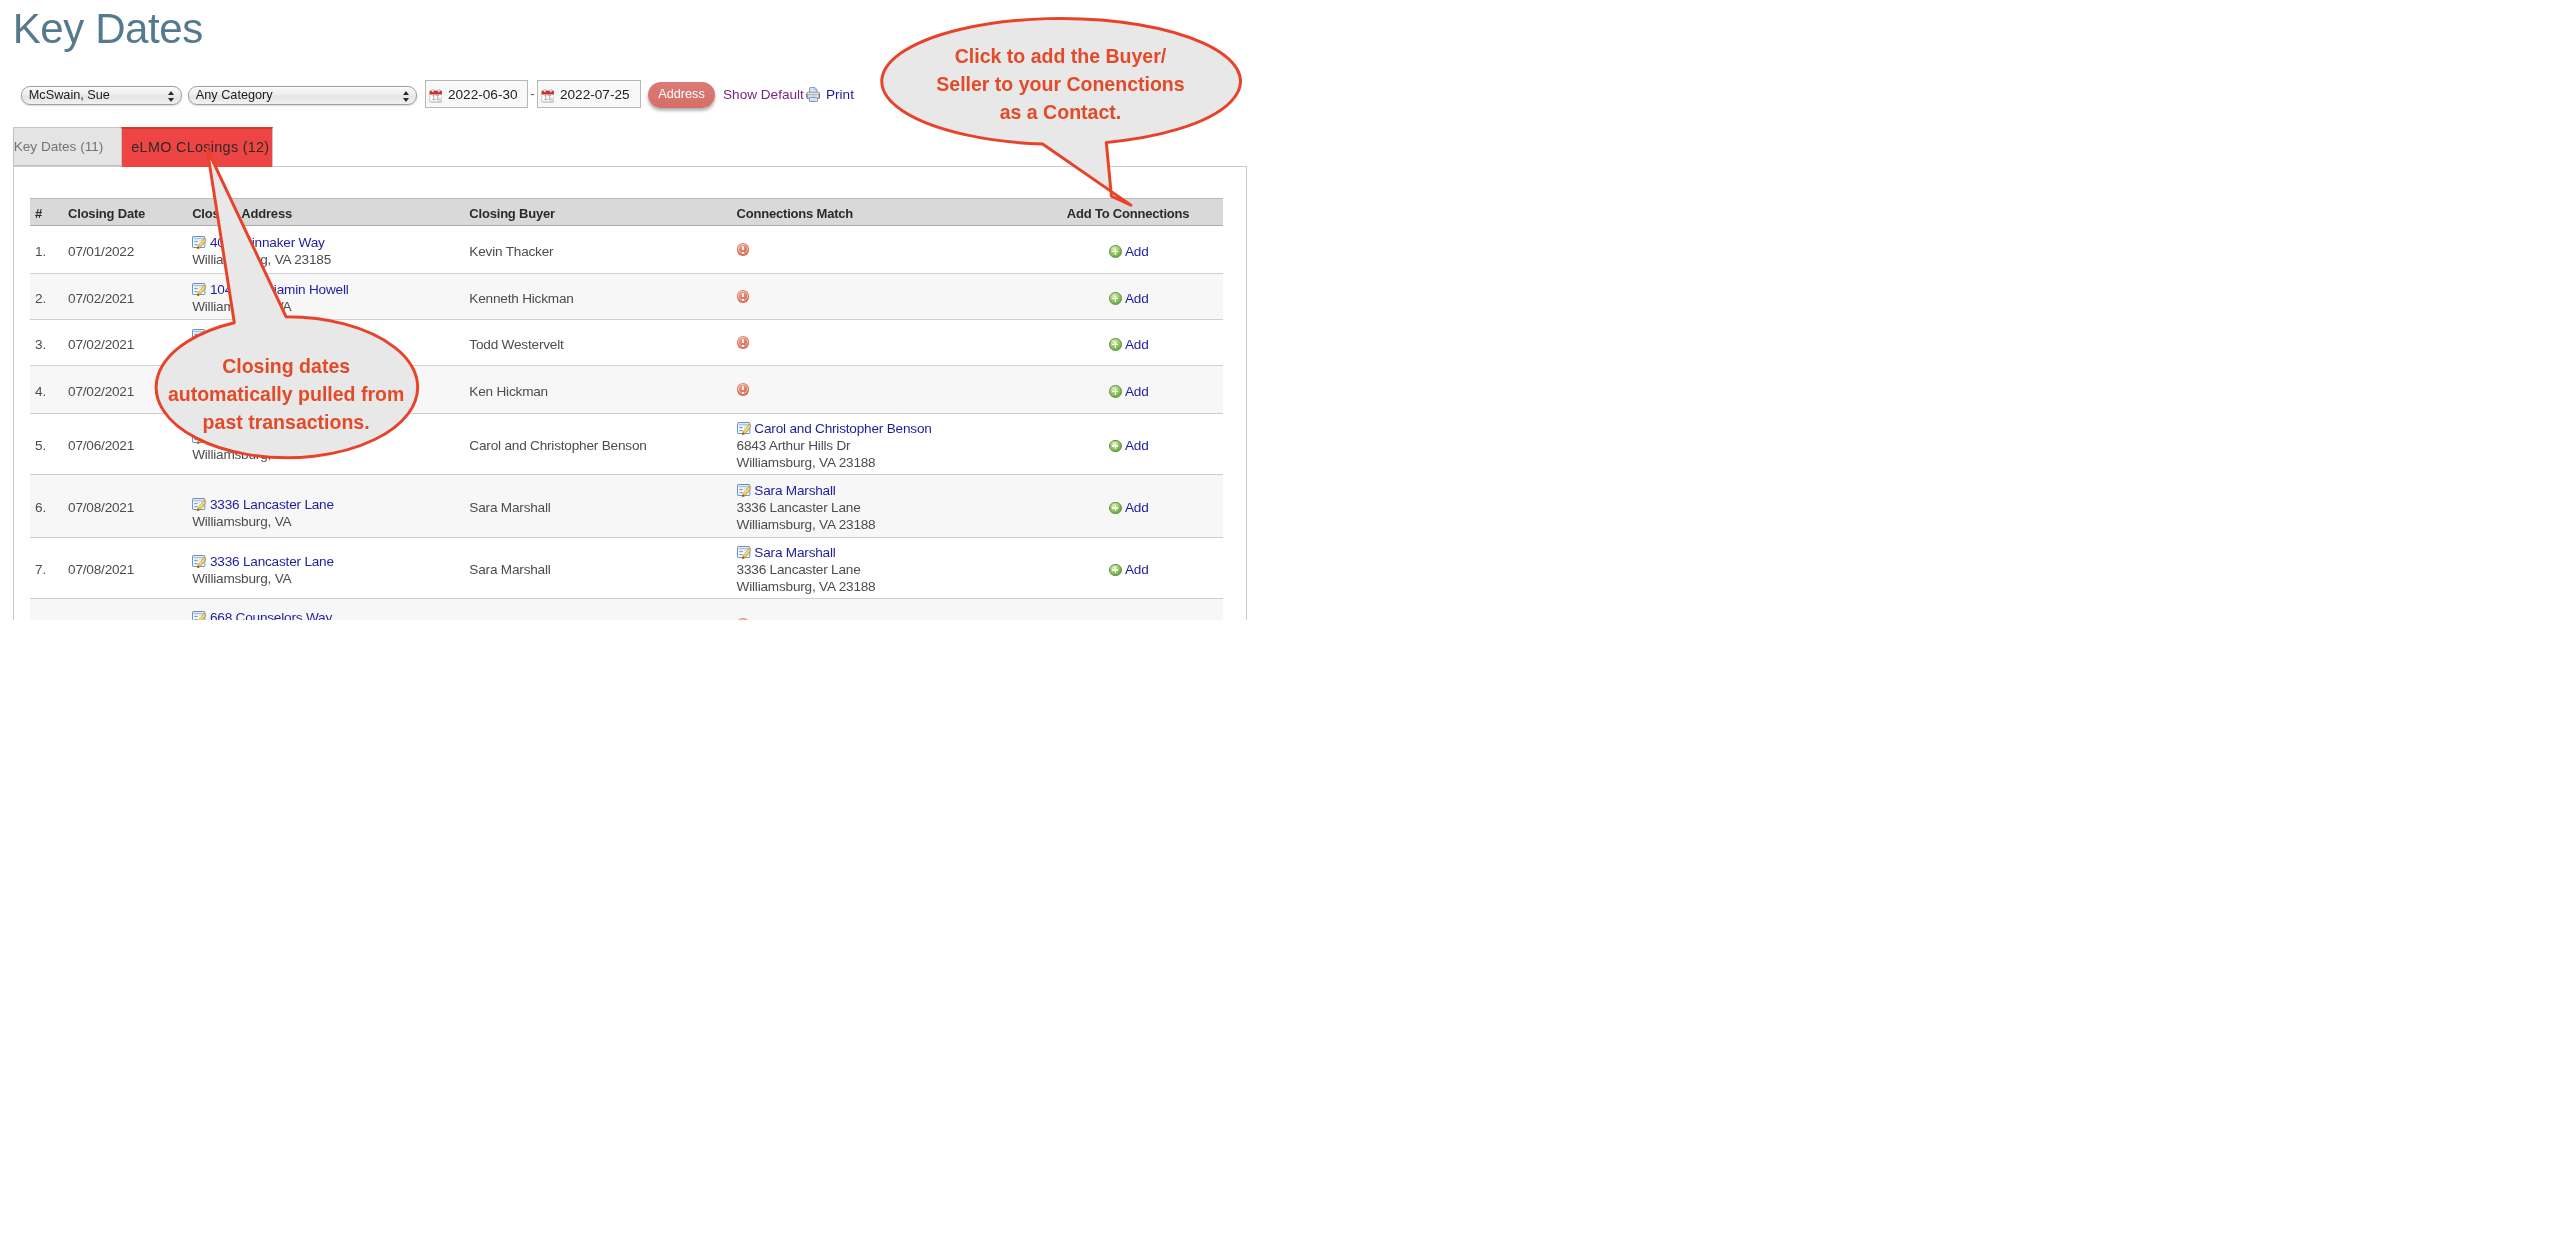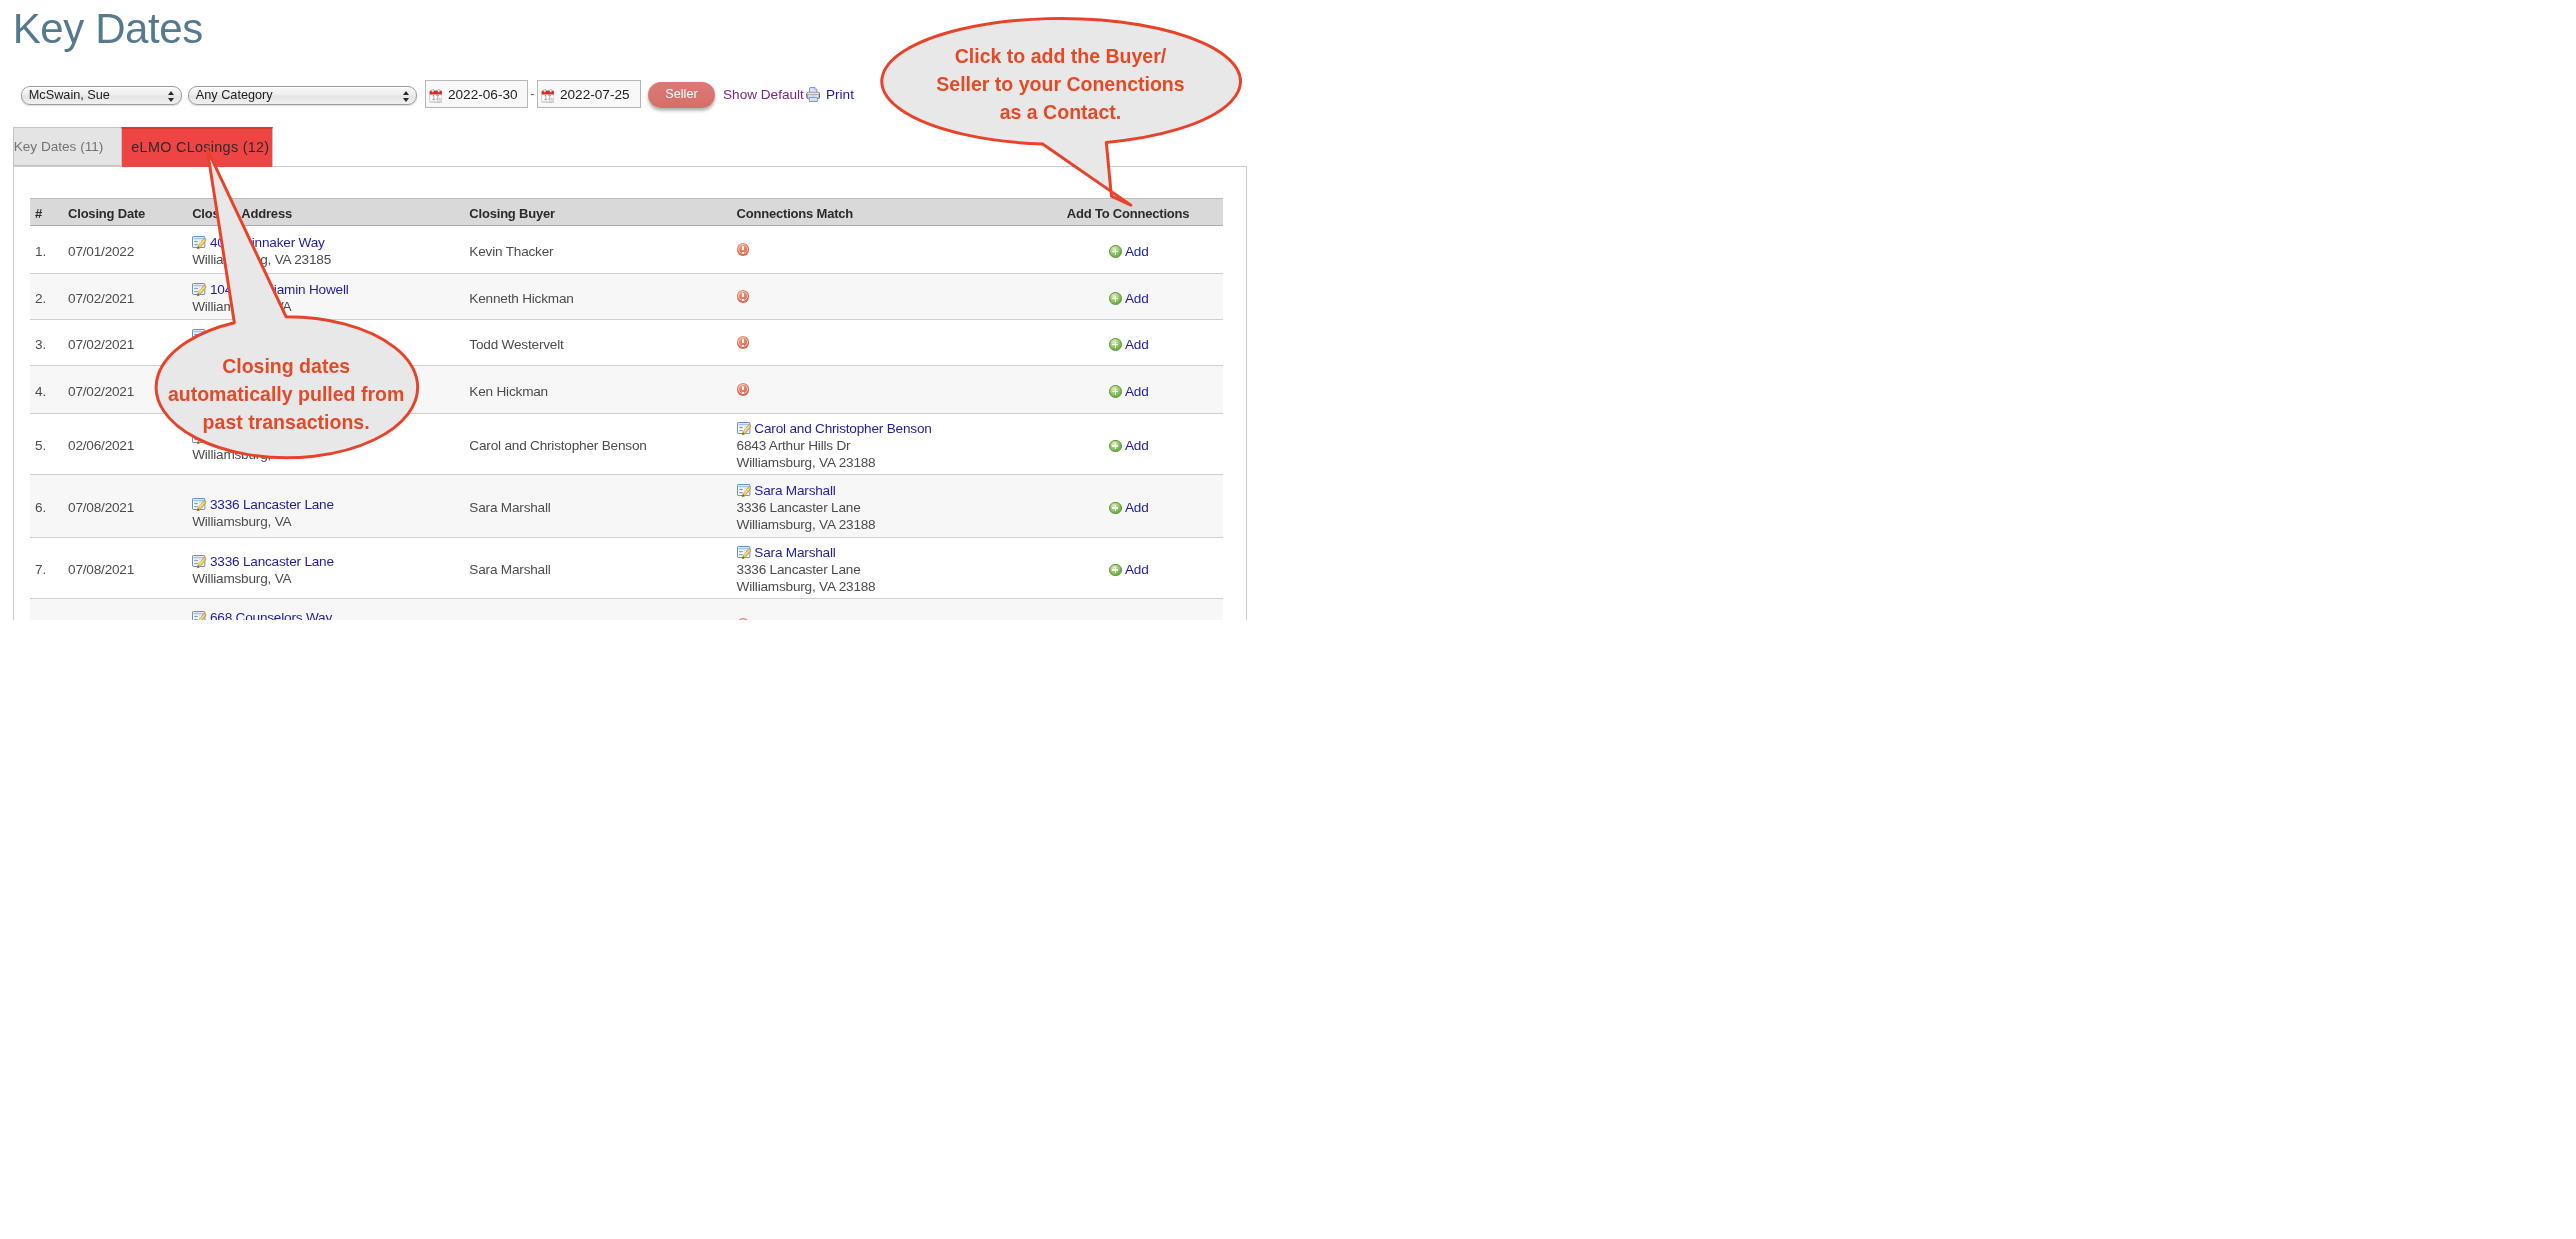--- a/index.html
+++ b/index.html
@@ -85,21 +85,21 @@
       <path d="M0.8 3.2 a1.2 1.2 0 0 1 1.2-1.2 h12 a1.2 1.2 0 0 1 1.2 1.2 v3.4 h-14.4 z" fill="#cf2e26"></path>
       <rect x="3.1" y="0.4" width="2.5" height="3.3" rx="1.1" fill="#ececec" stroke="#8f8f8f" stroke-width="0.5"></rect>
       <rect x="10.3" y="0.4" width="2.5" height="3.3" rx="1.1" fill="#ececec" stroke="#8f8f8f" stroke-width="0.5"></rect>
       <rect x="1.4" y="14" width="13.2" height="1.6" fill="#d9d9d9"></rect>
       <text x="7.6" y="13" font-size="7.5" fill="#777" text-anchor="middle" font-family="Liberation Sans">17</text>
       <circle cx="12.2" cy="13" r="2.2" fill="#f2f2f2" stroke="#9b9b9b" stroke-width="0.5"></circle>
       <path d="M12.2 11.8 v1.2 l0.9 0.5" stroke="#888" stroke-width="0.5" fill="none"></path>
     </svg>
     <span class="dtxt">2022-07-25</span>
   </div>
-<div class="btn-search">Seller</div>
+<div class="btn-search">Address</div>
 <div class="showdef">Show Default</div>
 <svg width="14.4" height="15.3" viewBox="0 0 17 18" style="position:absolute;left:806px;top:87px;">
 <defs>
       <linearGradient id="pm" x1="0" y1="0" x2="0" y2="1">
         <stop offset="0" stop-color="#fbfbfb"></stop>
         <stop offset="0.5" stop-color="#d8d8d8"></stop>
         <stop offset="0.8" stop-color="#8f8f8f"></stop>
         <stop offset="1" stop-color="#c9c9c9"></stop>
       </linearGradient>
 <linearGradient id="ps" x1="0" y1="0" x2="1" y2="0">
@@ -205,21 +205,21 @@
               <path d="M13.6 3.4 a1.6 1.6 0 0 1 2.3 2.3 L9.2 14.2 l-3.1 0.9 0.9-3.1 Z" fill="#f3c64f" stroke="#a87f22" stroke-width="0.7"></path>
               <path d="M13.9 4.6 l1 1 L9.4 11.2 l-1-1 Z" fill="#fbe38f"></path>
               <path d="M7 12 l-0.9 3.1 3.1-0.9 Z" fill="#7a5a1a"></path>
             </svg></span><a class="lnk">2021 Jamestown Rd</a><br>Williamsburg, VA</td>
         <td>Ken Hickman</td>
         <td><span class="redic"></span></td>
         <td class="addcell"><span class="greenic"></span><a class="lnk">Add</a></td>
       </tr>
 <tr style="height:61px">
         <td class="c1">5.</td>
-        <td>02/06/2021</td>
+        <td>07/06/2021</td>
         <td><span class="noteic"><svg width="14.4" height="13.6" viewBox="0 0 17 16">
               <rect x="0.6" y="0.6" width="14.6" height="13" rx="1.4" fill="#ffffff" stroke="#6a93cd" stroke-width="1.2"></rect>
               <rect x="1.8" y="1.9" width="12.2" height="2.1" fill="#a8c3e8"></rect>
               <rect x="2.5" y="5.7" width="4.5" height="1.7" rx="0.8" fill="#7aa3d8"></rect>
               <rect x="2.5" y="9.3" width="4.5" height="1.7" rx="0.8" fill="#7aa3d8"></rect>
               <rect x="8.4" y="5.5" width="5.4" height="5.8" fill="#ffffff" stroke="#cccccc" stroke-width="0.6"></rect>
               <path d="M13.6 3.4 a1.6 1.6 0 0 1 2.3 2.3 L9.2 14.2 l-3.1 0.9 0.9-3.1 Z" fill="#f3c64f" stroke="#a87f22" stroke-width="0.7"></path>
               <path d="M13.9 4.6 l1 1 L9.4 11.2 l-1-1 Z" fill="#fbe38f"></path>
               <path d="M7 12 l-0.9 3.1 3.1-0.9 Z" fill="#7a5a1a"></path>
             </svg></span><a class="lnk">6843 Arthur Hills Dr</a><br>Williamsburg, VA</td>

